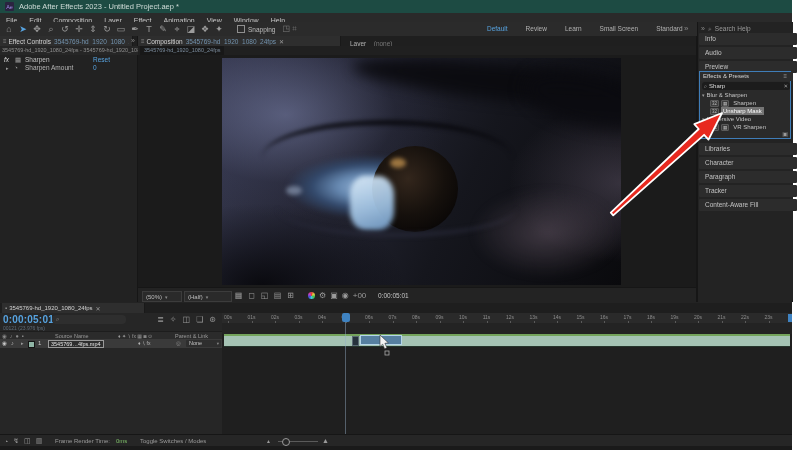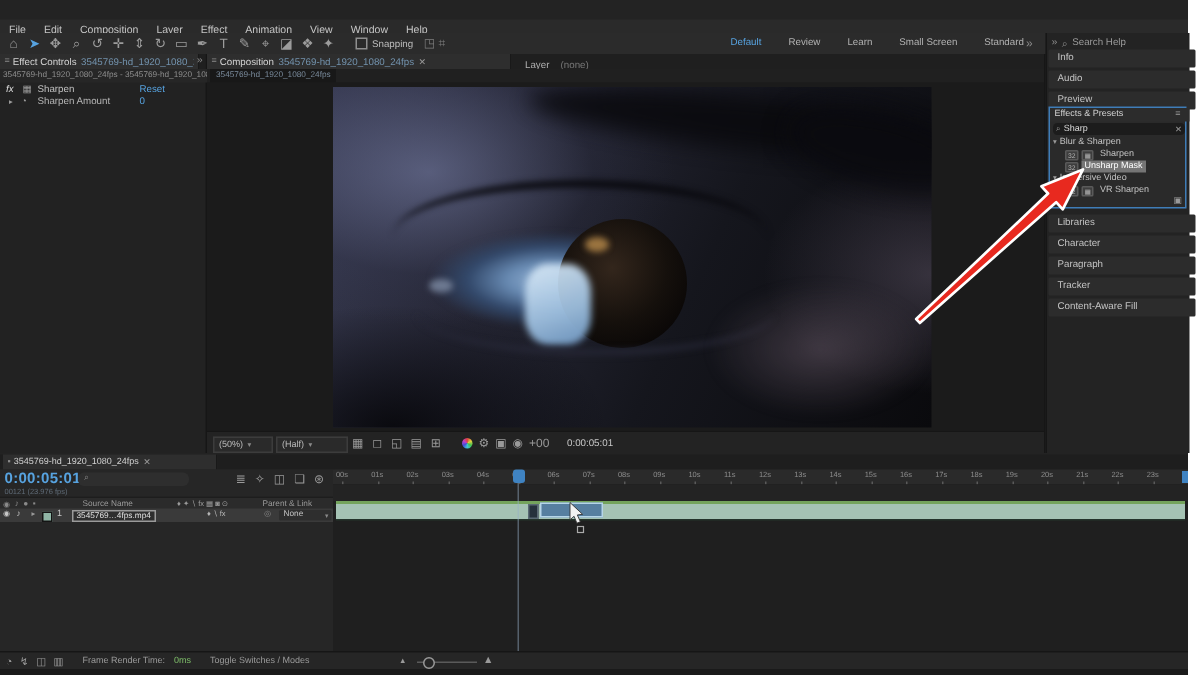--- a/index.html
+++ b/index.html
@@ -130,20 +130,24 @@
   #zoom-knob{position:absolute;left:282px;top:3px;width:6px;height:6px;border:1px solid #9a9a9a;border-radius:50%;background:#262626}
   #win-bottom{position:absolute;left:0;top:446px;width:792px;height:4px;background:#1a1a1a}
 
   #overlay{position:absolute;left:0;top:0;width:800px;height:458px;pointer-events:none;z-index:50}
 </style>
 </head>
 <body>
 
 <div id="ae-window">
 
+  <div id="titlebar">
+    <div id="ae-logo">Ae</div>
+    <div id="title-text">Adobe After Effects 2023 - Untitled Project.aep *</div>
+  </div>
 
   <div id="menubar">
       <span id="menu-items"><span class="mi">File</span><span class="mi">Edit</span><span class="mi">Composition</span><span class="mi">Layer</span><span class="mi">Effect</span><span class="mi">Animation</span><span class="mi">View</span><span class="mi">Window</span><span class="mi">Help</span></span>
     </div>
 
   <div id="toolbar">
     <div id="tools">
         <span class="tool">⌂</span>
         <span class="tool act">➤</span>
         <span class="tool">✥</span>

